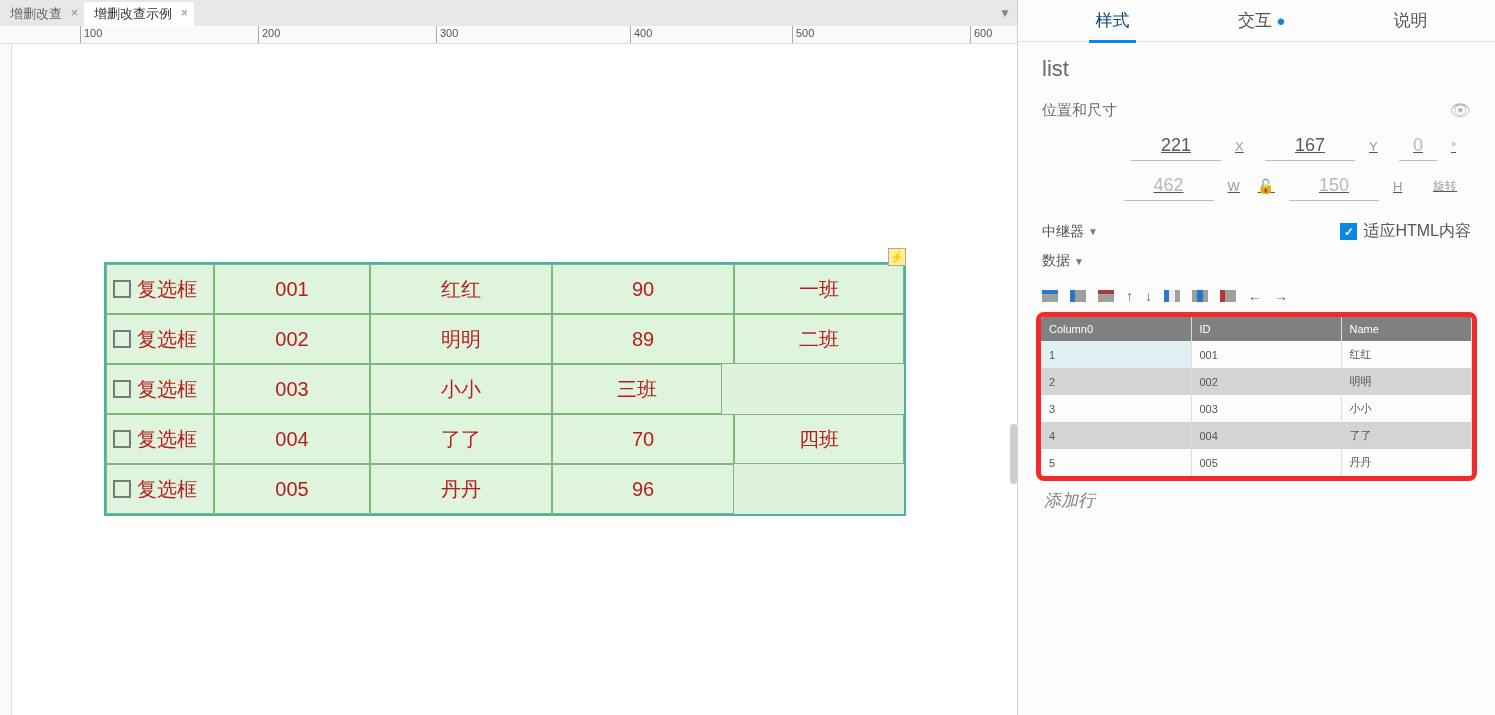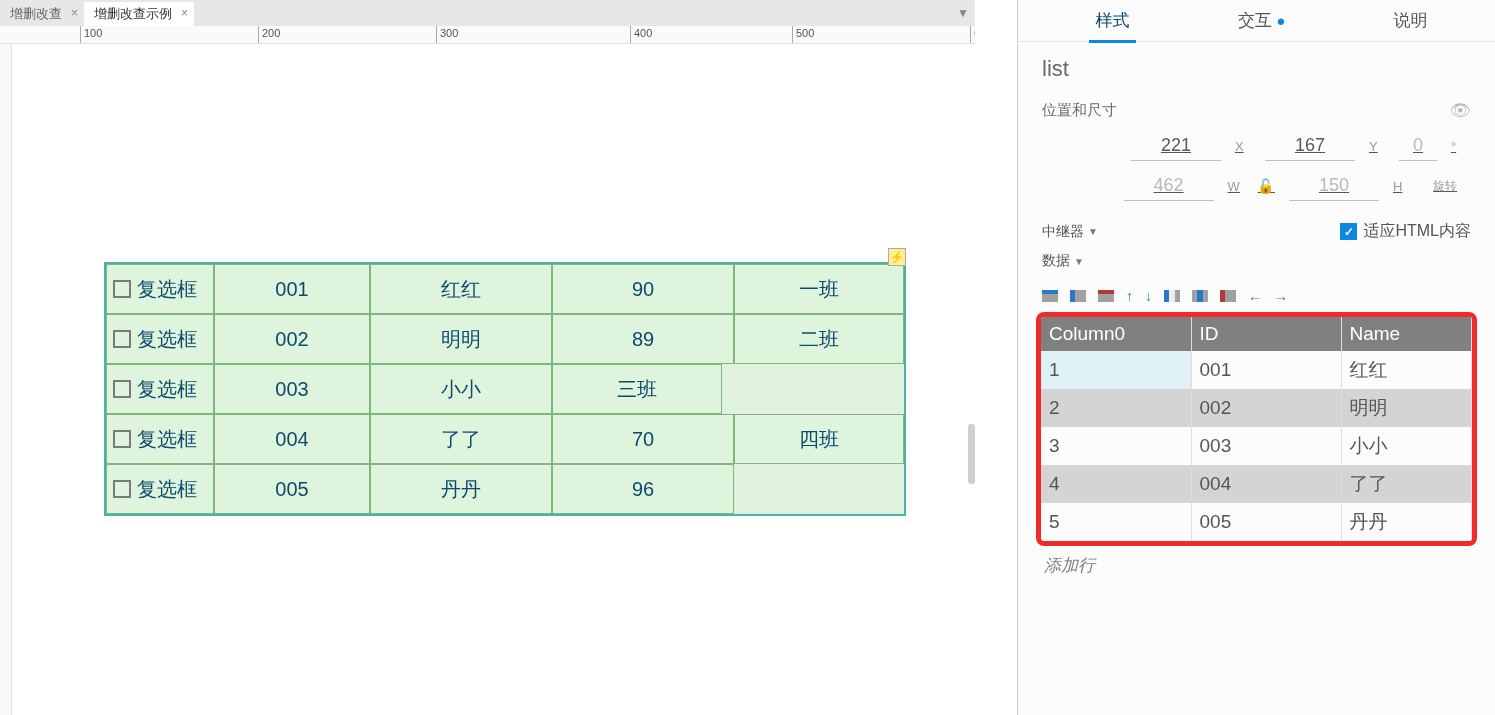--- a/index.html
+++ b/index.html
@@ -1,17 +1,17 @@
 <!DOCTYPE html>
 <html><head>
   <meta charset="utf-8">
   <style>
     * { box-sizing: border-box; margin: 0; padding: 0; font-family: "Microsoft YaHei", Arial, sans-serif; }
     html, body { width: 1495px; height: 715px; overflow: hidden; background: #fff; }
-    .layout { display: flex; height: 100%; gap: 42px; }
+    .layout { display: flex; height: 100%; }
 
     
     .canvas-pane { flex: 1 1 auto; position: relative; background: #fff; }
     .tabs-row { height: 26px; background: #e7e7e7; display: flex; align-items: flex-end; position: relative; }
     .tab { height: 24px; padding: 0 22px 0 10px; font-size: 13px; color: #666; display: inline-flex; align-items: center; position: relative; cursor: default; }
     .tab.active { background: #fff; color: #333; }
     .tab .close { position: absolute; right: 6px; top: 4px; font-size: 12px; color: #888; }
     .tab-dropdown { position: absolute; right: 6px; top: 6px; color: #888; font-size: 12px; }
 
     .ruler-h { height: 18px; background: #fafafa; border-bottom: 1px solid #e0e0e0; display: flex; align-items: center; font-size: 11px; color: #555; position: relative; overflow: hidden; }
@@ -21,21 +21,21 @@
 
     .canvas-body { display: flex; position: relative; height: calc(100% - 44px); }
     .ruler-v { width: 12px; background: #fafafa; border-right: 1px solid #e0e0e0; }
 
     .stage { position: relative; flex: 1; background: #fff; overflow: hidden; }
 
     .scroll-thumb { position: absolute; right: 0; top: 380px; width: 7px; height: 60px; background: #cfcfcf; border-radius: 3px; }
 
     .repeater-table { position: absolute; left: 92px; top: 218px; border: 2px solid #48b4a9; background: #dff2dd; }
     .rtr { display: flex; }
-    .rtd { border: 1px solid #7db77a; background: #dff4dd; display: flex; align-items: center; justify-content: center; font-size: 20px; color: #0c4a6e; height: 50px; }
+    .rtd { border: 1px solid #7db77a; background: #dff4dd; display: flex; align-items: center; justify-content: center; font-size: 20px; color: #b91c1c; height: 50px; }
     .c0 { width: 108px; justify-content: flex-start; padding-left: 6px; }
     .c1 { width: 156px; }
     .c2 { width: 182px; }
     .c3 { width: 182px; }
     .c4 { width: 170px; }
     .chkbox-empty { display: inline-block; width: 18px; height: 18px; border: 2px solid #7a7a7a; margin-right: 6px; vertical-align: middle; }
     .bolt-tag { position: absolute; top: -16px; right: -2px; width: 18px; height: 18px; background: #fff089; border: 1px solid #aaa; display: flex; align-items: center; justify-content: center; font-size: 11px; }
 
     
     .props-pane { width: 478px; border-left: 1px solid #d0d0d0; background: #fcfcfc; display: flex; flex-direction: column; font-size: 14px; color: #555; }
@@ -66,21 +66,21 @@
     .tb-icon.colh { background: linear-gradient(#2a77cf 34%, #a0a0a0 34% 66%, #a0a0a0 66%); }
     .tb-icon.rowh { background: linear-gradient(90deg,#2a77cf 34%, #a0a0a0 34%); }
     .tb-icon.delc { background: linear-gradient(#b03a3a 34%,#a0a0a0 34%);  position:relative;}
     .tb-arrow { font-size: 14px; font-weight: bold; }
     .blue-arr { color: #2a77cf; }
     .tb-icon.col1 { background: linear-gradient(90deg,#2a77cf 34%, #eee 34% 66%, #a0a0a0 66%); }
     .tb-icon.col2 { background: linear-gradient(90deg,#a0a0a0 34%, #2a77cf 34% 66%, #a0a0a0 66%); }
     .tb-icon.delr { background: linear-gradient(90deg,#b03a3a 34%,#a0a0a0 34%);  position:relative;}
 
     .data-table-wrap { border: 5px solid #ef2b2b; border-radius: 8px; overflow: hidden; }
-    .data-table { width: 100%; border-collapse: collapse; font-size: 19px; }
+    .data-table { width: 100%; border-collapse: collapse; font-size: 11px; }
     .data-table th { background: #808080; color: #fff; text-align: left; padding: 6px 8px; font-weight: 400; border-right: 1px solid #ddd; }
     .data-table td { padding: 6px 8px; border-right: 1px solid #ddd; }
     .data-table tr:nth-child(even) td { background: #d4d4d4; }
     .data-table tr.sel td:first-child { background: #dff1f4 !important; }
     .add-row { padding: 8px; font-size: 17px; font-style: italic; color: #808080; }
   </style>
 </head>
 <body>
 
 <div class="layout">

